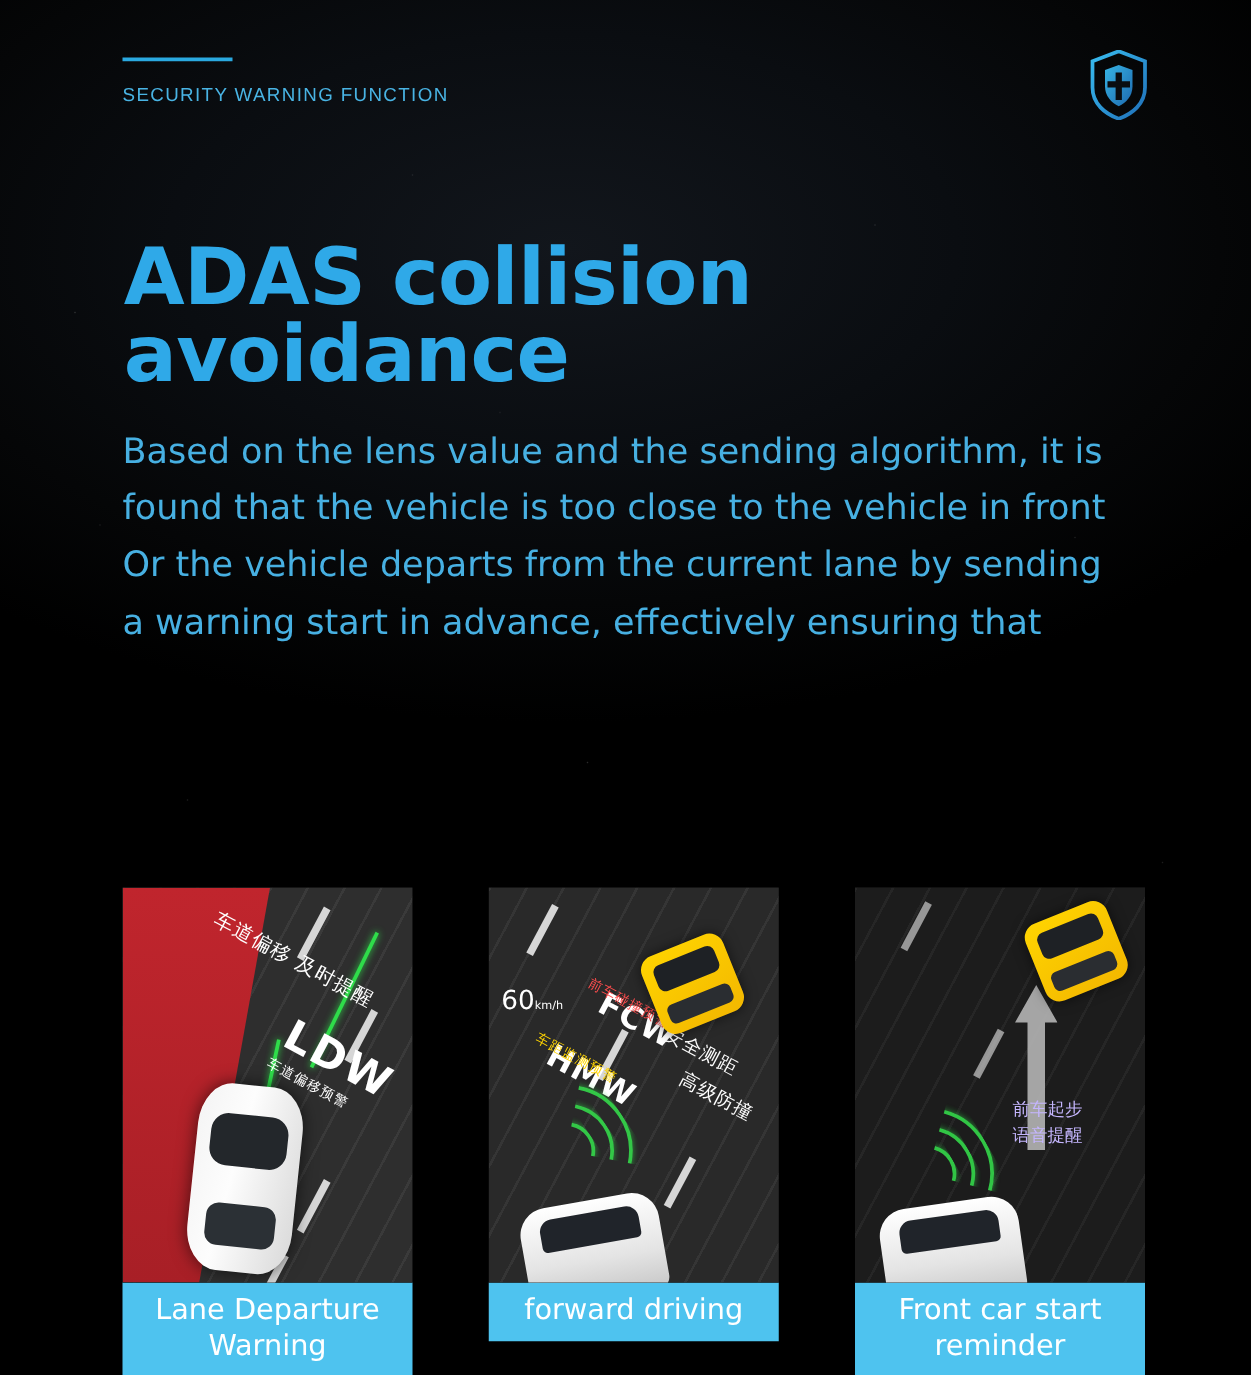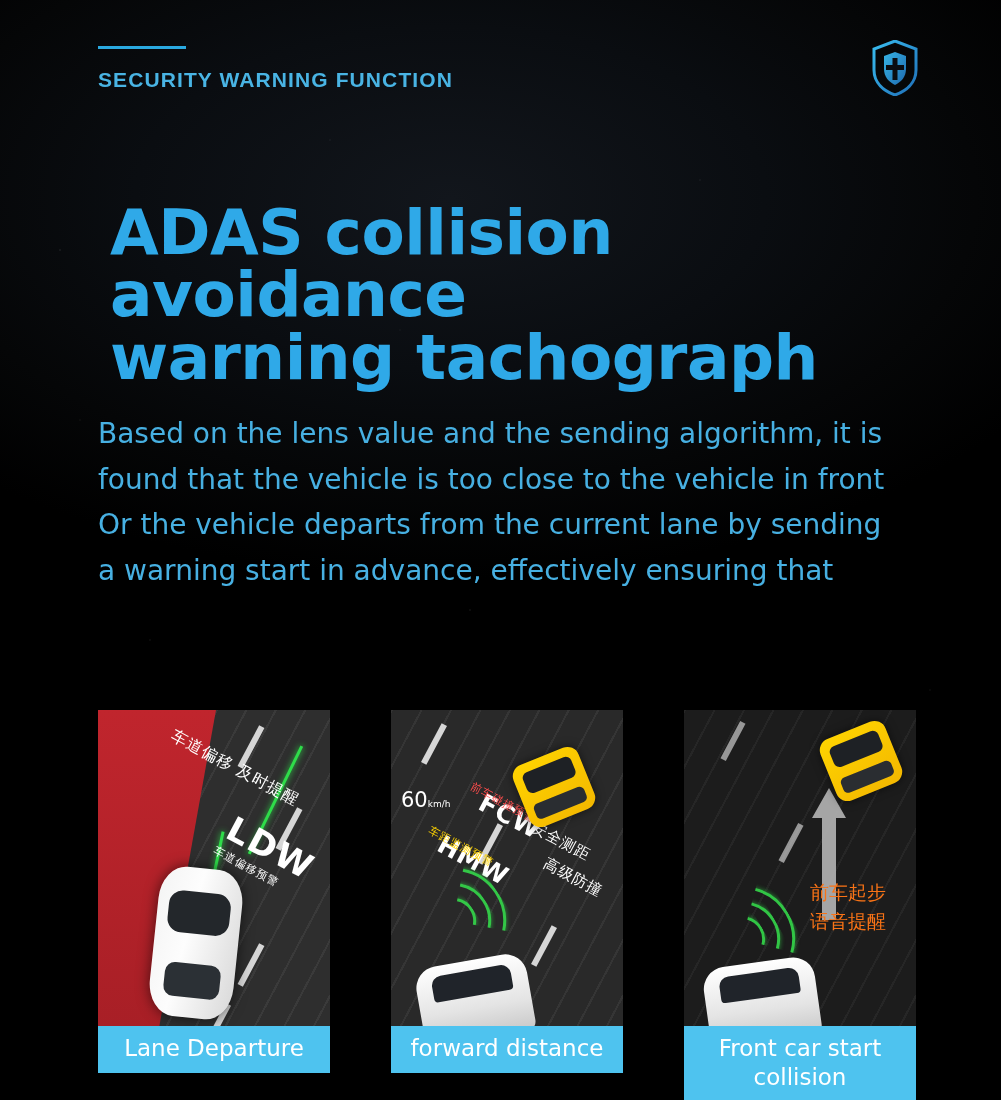--- a/index.html
+++ b/index.html
@@ -54,42 +54,41 @@
     width: 820px;
   }
   .rule {
     width: 88px;
     height: 3px;
     background: #2aa9e0;
     margin-bottom: 19px;
   }
   .eyebrow {
     color: #49b4e4;
-    font-size: 21px;
+    font-size: 15px;
     letter-spacing: 1.1px;
     white-space: nowrap;
-    font-weight: bold;
   }
   .shield {
     position: absolute;
     right: 0;
     top: -6px;
     width: 46px;
     height: 56px;
   }
 
   
   .hero {
     position: absolute;
     left: 98px;
     top: 190px;
     width: 860px;
   }
   .hero h1 {
-    margin: 12px;
+    margin: 1px;
     color: #2fa9e8;
     font-size: 63px;
     line-height: 0.99;
     font-weight: 700;
     letter-spacing: -0.5px;
     font-family: "DejaVu Sans", sans-serif;
   }
   .hero h1 .l2 { display: block; }
   .hero p {
     margin: 22px 0 0 0;
@@ -279,22 +278,22 @@
     left: 0; top: 0;
     border: 3px solid #35d94b;
     border-radius: 50%;
     opacity: .9;
     box-shadow: 0 0 5px rgba(53,217,75,.7);
     clip-path: polygon(50% 50%, 100% 0, 100% 100%);
   }
 
   .notice-box {
     position: absolute;
-    color: #f97316;
-    font-size: 19px;
+    color: #c4b5fd;
+    font-size: 14px;
     line-height: 1.5;
     font-family: "DejaVu Sans", sans-serif;
   }
 </style>
 </head>
 <body>
 
 <div id="page">
   <div class="specks"></div>
 
@@ -313,21 +312,20 @@
         <path d="M23 12 L34 16 V29 C34 37 29 42 23 45 C17 42 12 37 12 29 V16 Z" fill="url(#shg)" opacity=".95"></path>
         <rect x="20.5" y="18" width="5" height="22" fill="#0a0d11"></rect>
         <rect x="14" y="25" width="18" height="5" fill="#0a0d11"></rect>
       </svg>
     </div>
   </div>
 
   <div class="hero">
     <h1>
       <span class="l1">ADAS collision avoidance</span>
-      <span class="l2">warning tachograph</span>
     </h1>
     <p>
       <span>Based on the lens value and the sending algorithm, it is</span>
       <span>found that the vehicle is too close to the vehicle in front</span>
       <span>Or the vehicle departs from the current lane by sending</span>
       <span>a warning start in advance, effectively ensuring that</span>
     </p>
   </div>
 
   <div class="cards">
@@ -347,20 +345,21 @@
 
         <div class="cn-text" style="left:66px; top:48px; transform:rotate(28deg); font-size:16px;">车道偏移
 及时提醒</div>
         <div class="ldw-word" style="left:126px; top:118px; transform:rotate(28deg);">LDW</div>
         <div class="cn-text small" style="left:112px; top:150px; transform:rotate(28deg);">车道偏移预警</div>
 
         <div class="car-white" style="left:56px; top:158px; transform:rotate(6deg);"></div>
       </div>
       <div class="card-cap">
         <span>Lane Departure</span>
+        <span>Warning</span>
       </div>
     </div>
 
     <div class="card">
       <div class="card-img">
         <div class="road dark"></div>
         <div class="lane-dash" style="left:40px; top:12px; width:6px; height:44px; transform:rotate(28deg);"></div>
         <div class="lane-dash" style="left:96px; top:112px; width:6px; height:44px; transform:rotate(28deg);"></div>
         <div class="lane-dash" style="left:150px; top:214px; width:6px; height:44px; transform:rotate(28deg);"></div>
 
@@ -380,21 +379,21 @@
         <div class="sonar" style="left:-2px; top:150px; transform:rotate(-34deg);">
           <i style="left:10px; top:10px; width:100px; height:100px;"></i>
           <i style="left:25px; top:25px; width:70px; height:70px;"></i>
           <i style="left:40px; top:40px; width:40px; height:40px;"></i>
         </div>
 
         <div class="car-yellow" style="left:128px; top:44px;"></div>
         <div class="car-hood" style="left:28px; top:250px; transform:rotate(-10deg);"></div>
       </div>
       <div class="card-cap">
-        <span>forward distance</span>
+        <span>forward driving</span>
       </div>
     </div>
 
     <div class="card">
       <div class="card-img">
         <div class="road darker"></div>
         <div class="lane-dash" style="left:46px; top:10px; width:6px; height:42px; transform:rotate(28deg); opacity:.6;"></div>
         <div class="lane-dash" style="left:104px; top:112px; width:6px; height:42px; transform:rotate(28deg); opacity:.6;"></div>
 
         <div style="position:absolute; left:128px; top:78px; width:34px; height:132px;">
@@ -413,18 +412,18 @@
 
         <div class="car-hood" style="left:22px; top:252px; transform:rotate(-8deg);"></div>
 
         <div class="notice-box" style="left:126px; top:168px;">
           <div>前车起步</div>
           <div>语音提醒</div>
         </div>
       </div>
       <div class="card-cap">
         <span>Front car start</span>
-        <span>collision</span>
+        <span>reminder</span>
       </div>
     </div>
 
   </div>
 </div>
 
 </body></html>

